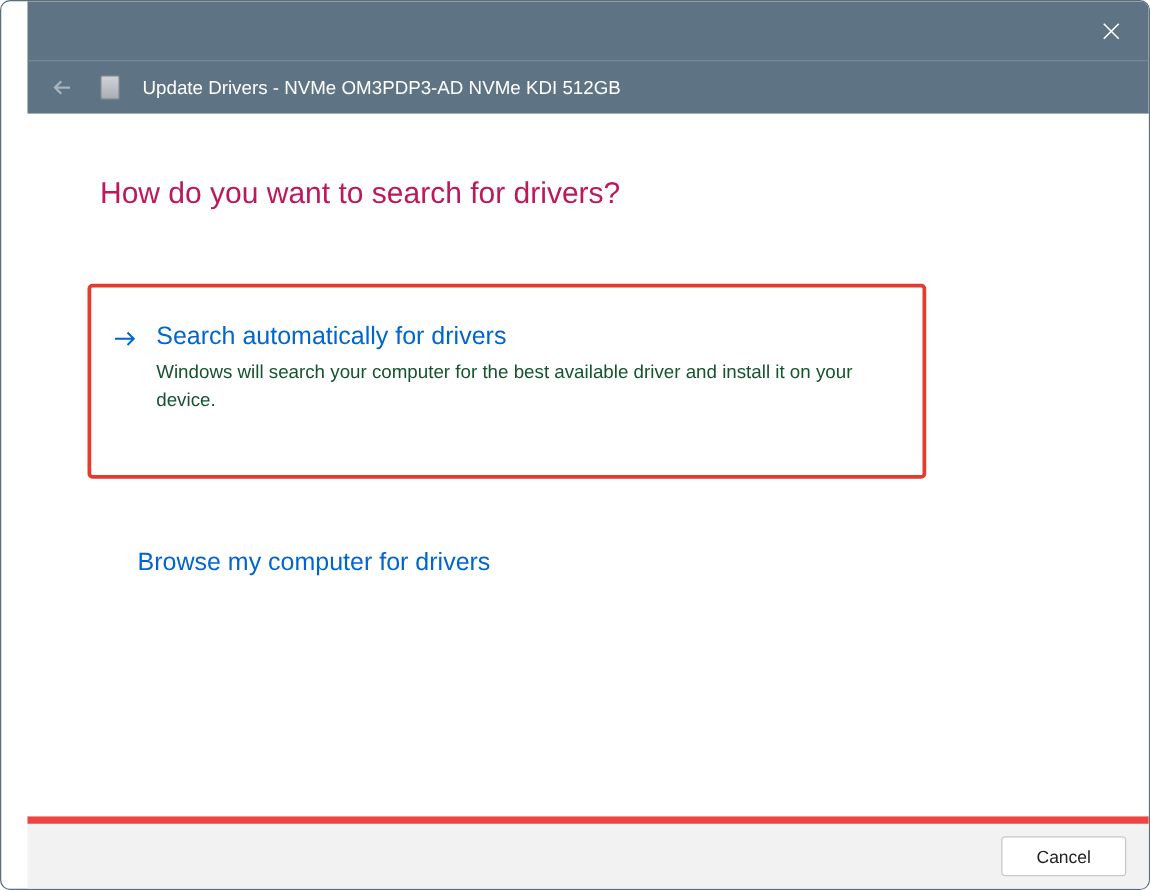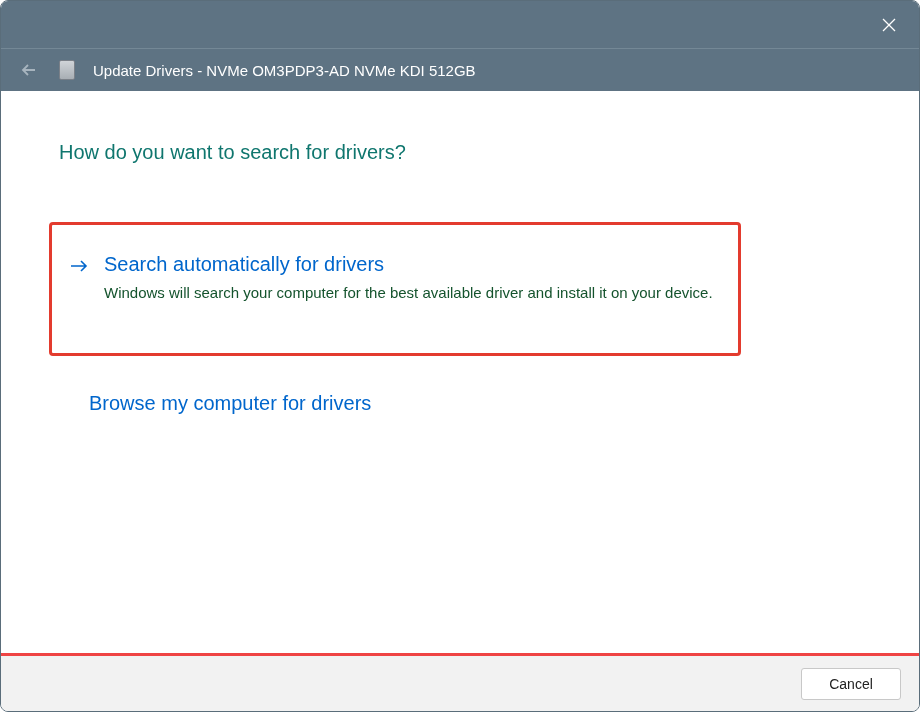--- a/index.html
+++ b/index.html
@@ -4,20 +4,21 @@
 <style>
   * { box-sizing: border-box; margin: 0; padding: 0; }
   html, body { width: 920px; height: 712px; font-family: "Segoe UI", Arial, sans-serif; overflow: hidden; }
   .window {
     width: 920px; height: 712px;
     border: 1px solid #5a6d7a;
     border-radius: 8px;
     overflow: hidden;
     display: flex; flex-direction: column;
     background: #ffffff;
+    padding-left: 21px;
   }
   .titlebar {
     height: 47px;
     background: #5e7383;
     display: flex; align-items: center; justify-content: flex-end;
     padding: 0 8px;
   }
   .close-btn {
     width: 44px; height: 40px;
     display: flex; align-items: center; justify-content: center;
@@ -55,38 +56,38 @@
     color: #ffffff;
     font-weight: 400;
   }
   .content {
     flex: 1;
     background: #ffffff;
     padding: 50px 58px 20px 58px;
     position: relative;
   }
   .question {
-    font-size: 20px;
-    color: #0f766e;
+    font-size: 24px;
+    color: #be185d;
     font-weight: 400;
     margin-bottom: 58px;
   }
   .option {
     display: flex;
     gap: 14px;
     padding: 10px 8px;
     cursor: pointer;
   }
   .option.highlighted {
     border: 3px solid #e33b2e;
     border-radius: 4px;
     padding: 28px 18px 48px 18px;
     margin-left: -10px;
     margin-right: 120px;
-    margin-bottom: 36px;
+    margin-bottom: 56px;
   }
   .option .arrow {
     width: 20px; flex-shrink: 0;
     padding-top: 6px;
     color: #0066cc;
   }
   .option .arrow svg { width: 18px; height: 14px; stroke: #0066cc; stroke-width: 1.6; fill: none; }
   .option-body { flex: 1; }
   .option-title {
     font-size: 20px;
@@ -103,21 +104,21 @@
   .option2 {
     display: flex;
     gap: 14px;
     padding: 0 8px;
     cursor: pointer;
     margin-left: 8px;
   }
   .footer {
     height: 58px;
     background: #f2f2f2;
-    border-top: 3px solid #ef4444;
+    border-top: 6px solid #ef4444;
     display: flex; align-items: center; justify-content: flex-end;
     padding: 0 18px;
   }
   .cancel-btn {
     width: 100px; height: 32px;
     background: #ffffff;
     border: 1px solid #c8c8c8;
     border-radius: 3px;
     font-size: 14px;
     color: #222;

